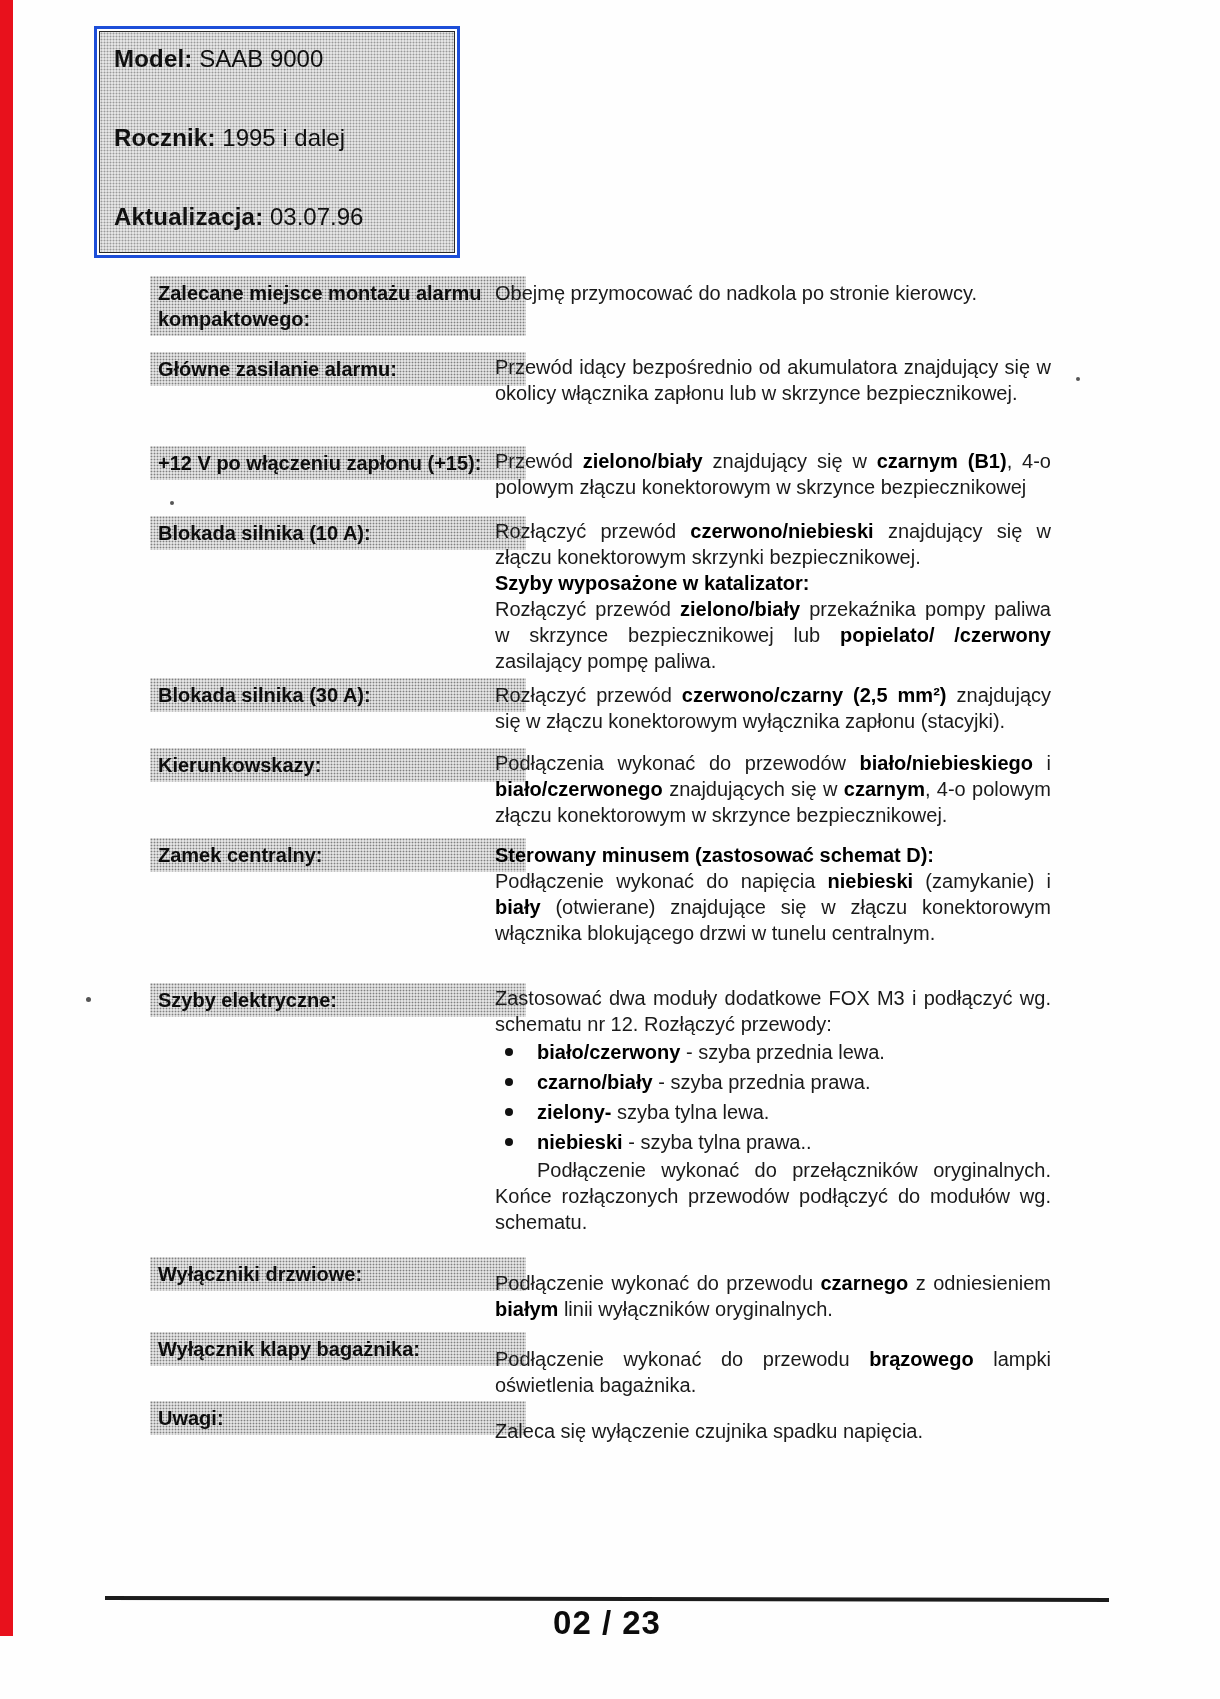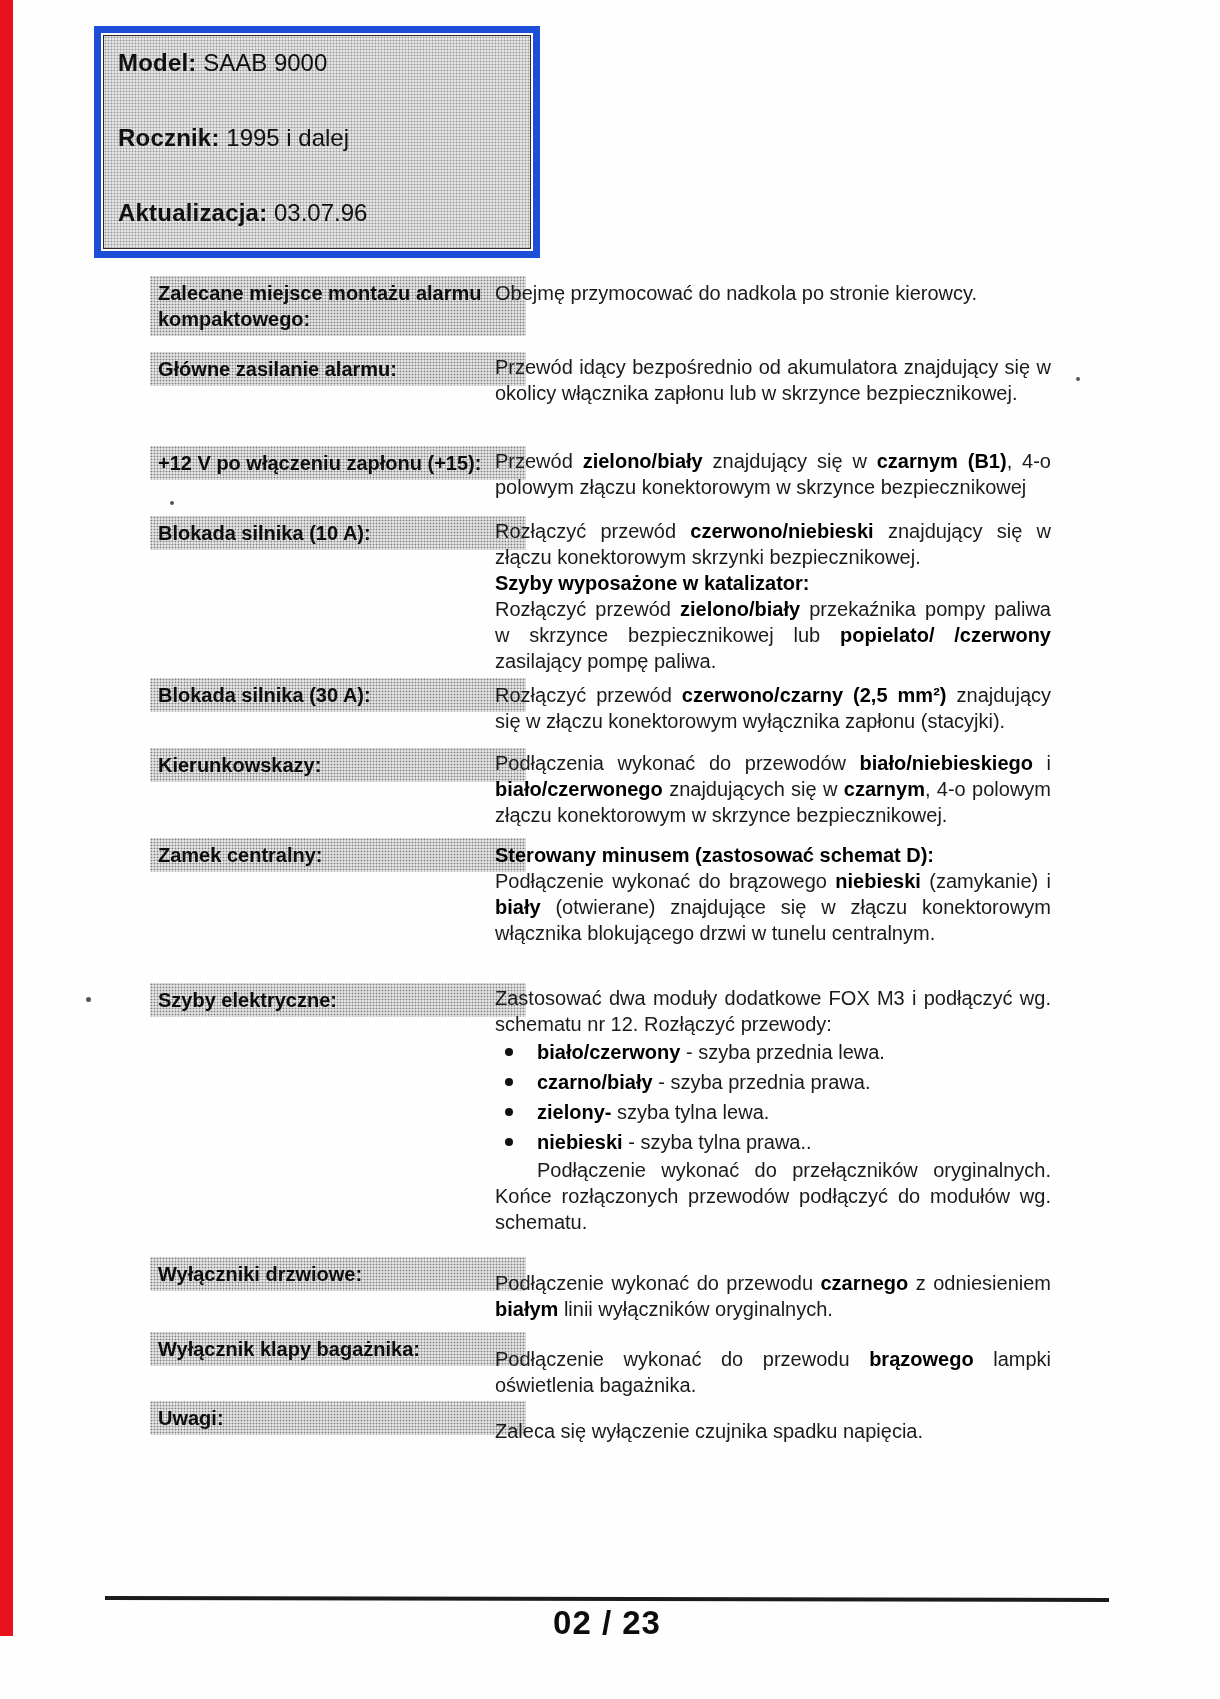--- a/index.html
+++ b/index.html
@@ -9,22 +9,22 @@
     font-family:"Liberation Sans", sans-serif;
     color:#161616;
     overflow:hidden;
   }
   .red-strip{
     position:absolute;left:0;top:0;width:13px;height:1636px;
     background:#e8111c;
   }
   
   .header-box{
-    position:absolute;left:94px;top:26px;width:446px;height:232px;
-    border:7px solid #1d4ed8;background:#fff;box-sizing:border-box;
+    position:absolute;left:94px;top:26px;width:366px;height:232px;
+    border:3px solid #1d4ed8;background:#fff;box-sizing:border-box;
   }
   .header-box-inner{
     position:absolute;left:2px;top:2px;right:2px;bottom:2px;
     border:1px solid #2a2a2a;
     background-color:#e4e4e4;
     background-image:radial-gradient(circle,#9a9a9a 0.7px, rgba(0,0,0,0) 1.2px);
     background-size:3px 3px;
     padding:12px 14px 20px 14px;box-sizing:border-box;
     display:flex;flex-direction:column;justify-content:space-between;
   }
@@ -117,21 +117,21 @@
 </div>
 
 <div class="label-bar" style="top:748px;">Kierunkowskazy:</div>
 <div class="body-col" style="top:750px;">
   <p class="just"><span>Podłączenia wykonać do przewodów </span><b>biało/niebieskiego</b><span> i </span><b>biało/czerwonego</b><span> znajdujących się w </span><b>czarnym</b><span>, 4-o polowym złączu konektorowym w skrzynce bezpiecznikowej.</span></p>
 </div>
 
 <div class="label-bar" style="top:838px;">Zamek centralny:</div>
 <div class="body-col" style="top:842px;">
   <p><b>Sterowany minusem (zastosować  schemat D):</b></p>
-  <p class="just"><span>Podłączenie wykonać do brązowego </span><b>niebieski</b><span> (zamykanie) i </span><b>biały</b><span> (otwierane) znajdujące się w złączu konektorowym włącznika blokującego drzwi w tunelu centralnym.</span></p>
+  <p class="just"><span>Podłączenie wykonać do napięcia </span><b>niebieski</b><span> (zamykanie) i </span><b>biały</b><span> (otwierane) znajdujące się w złączu konektorowym włącznika blokującego drzwi w tunelu centralnym.</span></p>
 </div>
 
 <div class="label-bar" style="top:983px;">Szyby elektryczne:</div>
 <div class="body-col" style="top:985px;">
   <p class="just"><span>Zastosować dwa moduły dodatkowe FOX M3 i podłączyć wg. schematu nr 12. Rozłączyć przewody:</span></p>
   <ul class="wire-list">
     <li><b>biało/czerwony</b><span> - szyba przednia lewa.</span></li>
     <li><b>czarno/biały</b><span> - szyba przednia prawa.</span></li>
     <li><b>zielony-</b><span> szyba tylna lewa.</span></li>
     <li><b>niebieski</b><span> - szyba tylna prawa..</span></li>

